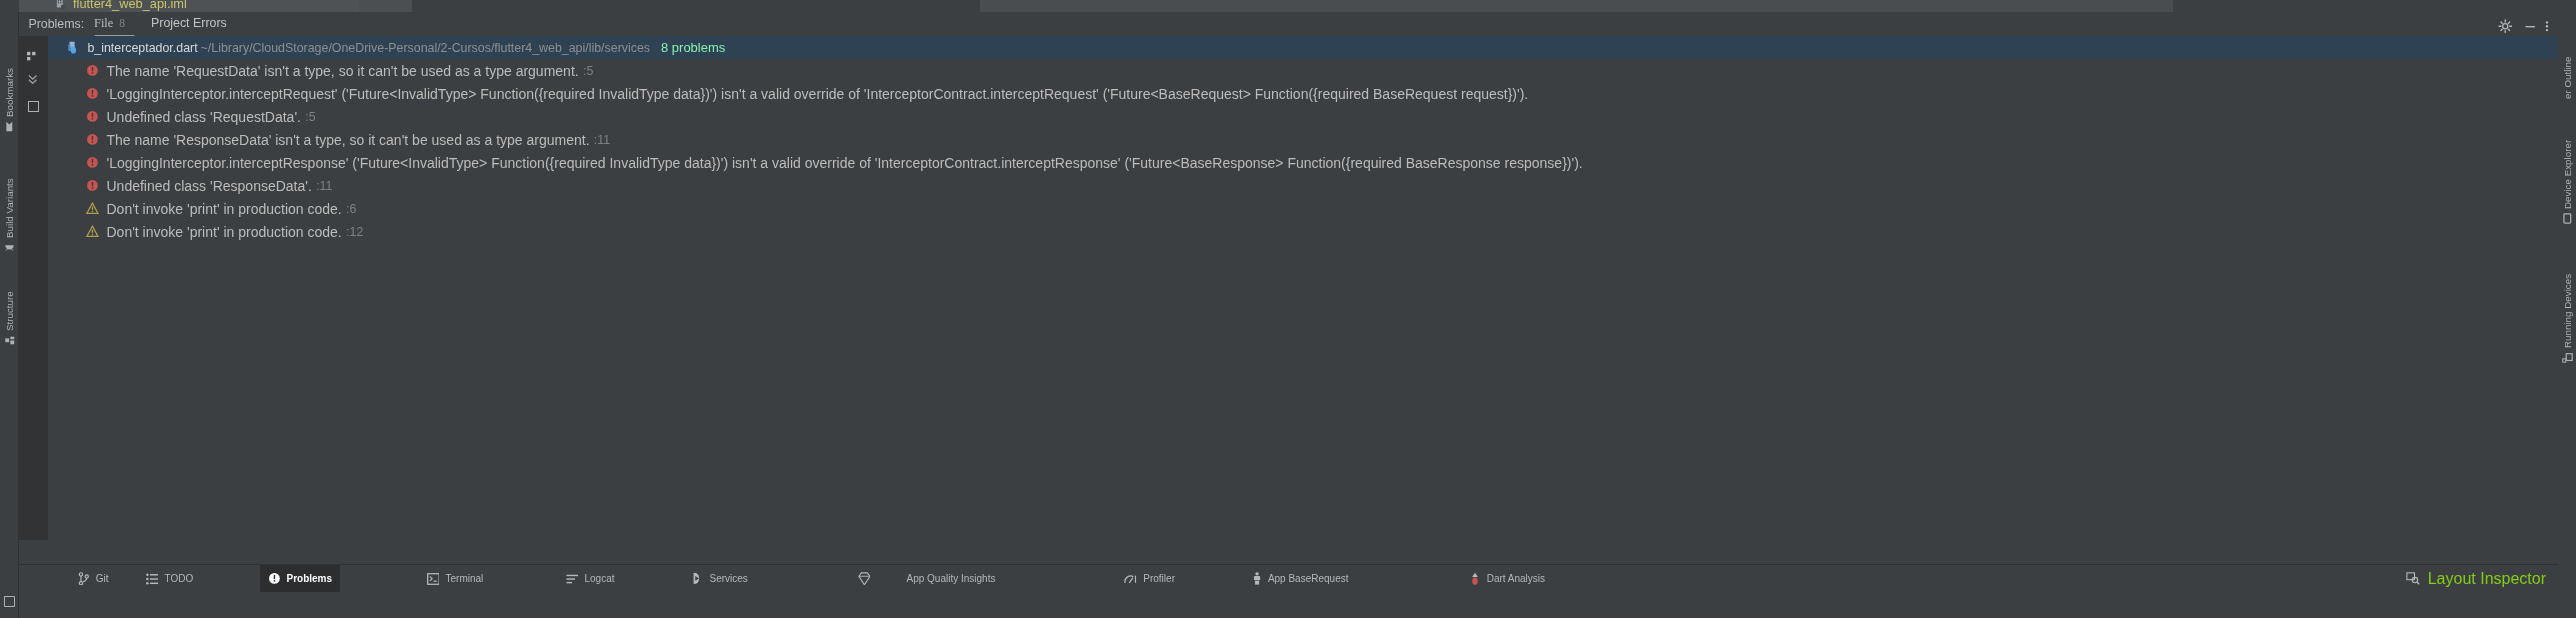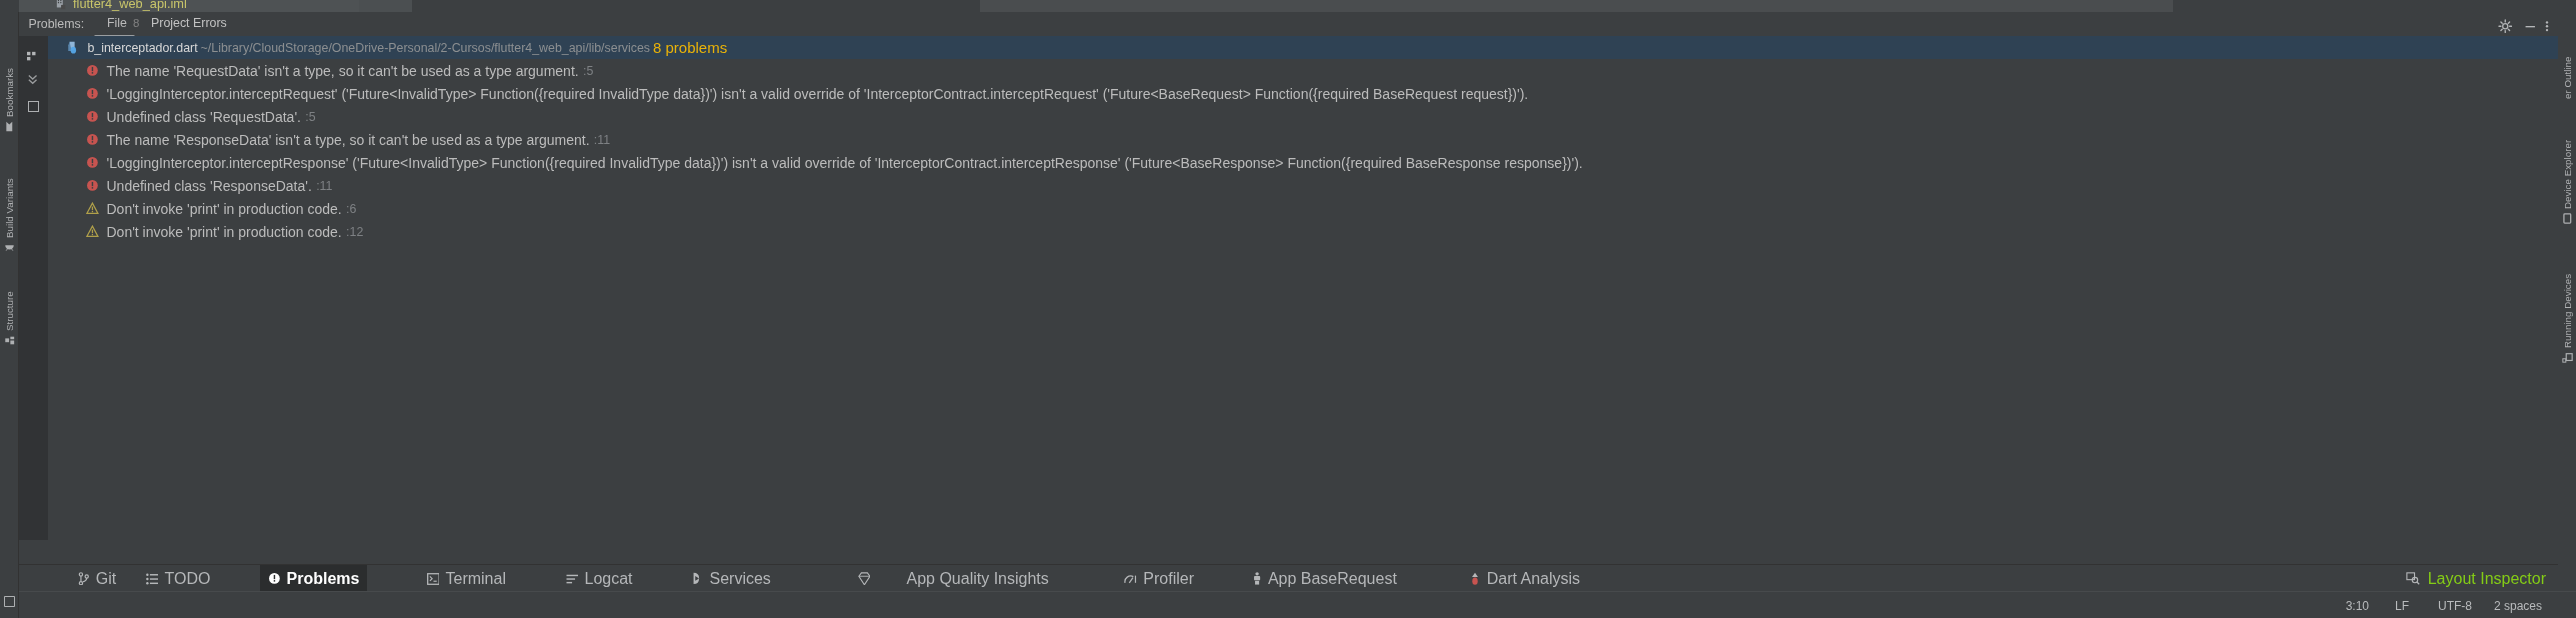--- a/index.html
+++ b/index.html
@@ -89,21 +89,21 @@
   .panel-title {
     position: absolute; left: 9.4px; top: 5.1px;
     font-size: 12.4px; color: #bbbbbb; white-space: nowrap;
   }
   .ptab {
     position: absolute; top: 4.3px; height: 19.6px;
     font-size: 12.4px; color: #bbbbbb; white-space: nowrap;
     display: flex; align-items: baseline; gap: 6px; cursor: default;
   }
   .ptab .cnt { color: #808080; font-size: 11.5px; }
-  .ptab.file { left: 88px; }
+  .ptab.file { left: 75px; font-family: Liberation Serif, serif; }
   .ptab.perrors { left: 132px; color: #c3c3c3; }
   .tab-underline {
     position: absolute; left: 75px; top: 23px; width: 41px; height: 2.6px;
     background: #9a9da0; border-radius: 1.7px;
   }
 
   .hdr-icon {
     position: absolute; top: 6.8px; cursor: default;
   }
   .gear { right: 46px; }
@@ -135,36 +135,36 @@
     position: relative; height: 23px; width: 100%;
     display: flex; align-items: center;
     white-space: nowrap; cursor: default;
   }
   .row.file-row {
     background: #2f4254; height: 23px;
   }
   .fileicon { margin-left: 19px; margin-right: 6.8px; flex: 0 0 auto; display:flex; }
   .filename { font-size: 12.4px; color: #d8d8d8; }
   .filepath { font-size: 12.4px; color: #8c8f91; margin-left: 3px; }
-  .probcount { font-size: 15px; color: #eab308; margin-left: 3px; }
+  .probcount { font-size: 13px; color: #86efac; margin-left: 11px; }
 
   .row.prob-row { padding-left: 38px; }
   .sev { flex: 0 0 auto; width: 12.8px; height: 12.8px; margin-right: 7.7px; display:flex; align-items:center; }
   .prob-text { font-size: 14px; color: #bcbcbc; }
   .lineno { font-size: 12.4px; color: #7e8184; margin-left: 4.3px; }
 
   
   .bottom-bar {
     position: absolute; left: 19px; top: 564px; width: 2539px; height: 27px;
     background: #3c3f41; border-top: 0.9px solid #323232;
   }
   .bb-item {
     position: absolute; top: 0; height: 27px;
     display: flex; align-items: center; gap: 6px;
-    padding: 0 7.7px; font-size: 16px; color: #b5b7b9;
+    padding: 0 7.7px; font-size: 10px; color: #b5b7b9;
     white-space: nowrap; cursor: default;
   }
   .bb-item.active { background: #2b2d2e; color: #ffffff; font-weight: bold; text-align: right; }
 
   .layout-inspector {
     position: absolute; right: 12px; top: 0; height: 27px;
     display: flex; align-items: center; gap: 6.8px;
     font-size: 16px; color: #84cc16; white-space: nowrap; cursor: default;
   }
 
@@ -536,30 +536,15 @@
         <svg width="14.5" height="13.6" viewBox="0 0 17 16">
           <rect x="1" y="1" width="9" height="8" fill="none" stroke="#b5b7b9" stroke-width="1.3"></rect>
           <circle cx="10.5" cy="9.5" r="3.2" fill="none" stroke="#b5b7b9" stroke-width="1.3"></circle>
           <line x1="12.8" y1="11.8" x2="15.5" y2="14.5" stroke="#b5b7b9" stroke-width="1.5"></line>
         </svg>
       </span>
       <span>Layout Inspector</span>
     </div>
   </div>
 
-  <div class="status-bar">
-    <div class="sb-item" style="right:207px;">
-      <span>3:10</span>
-    </div>
-    <div class="sb-item" style="right:167px;">
-      <span>LF</span>
-    </div>
-    <div class="sb-item" style="right:104px;">
-      <span>UTF-8</span>
-    </div>
-    <div class="sb-item" style="right:34px;">
-      <span>2 spaces</span>
-    </div>
-
-  </div>
 
 </div>
 
 
 </body></html>

